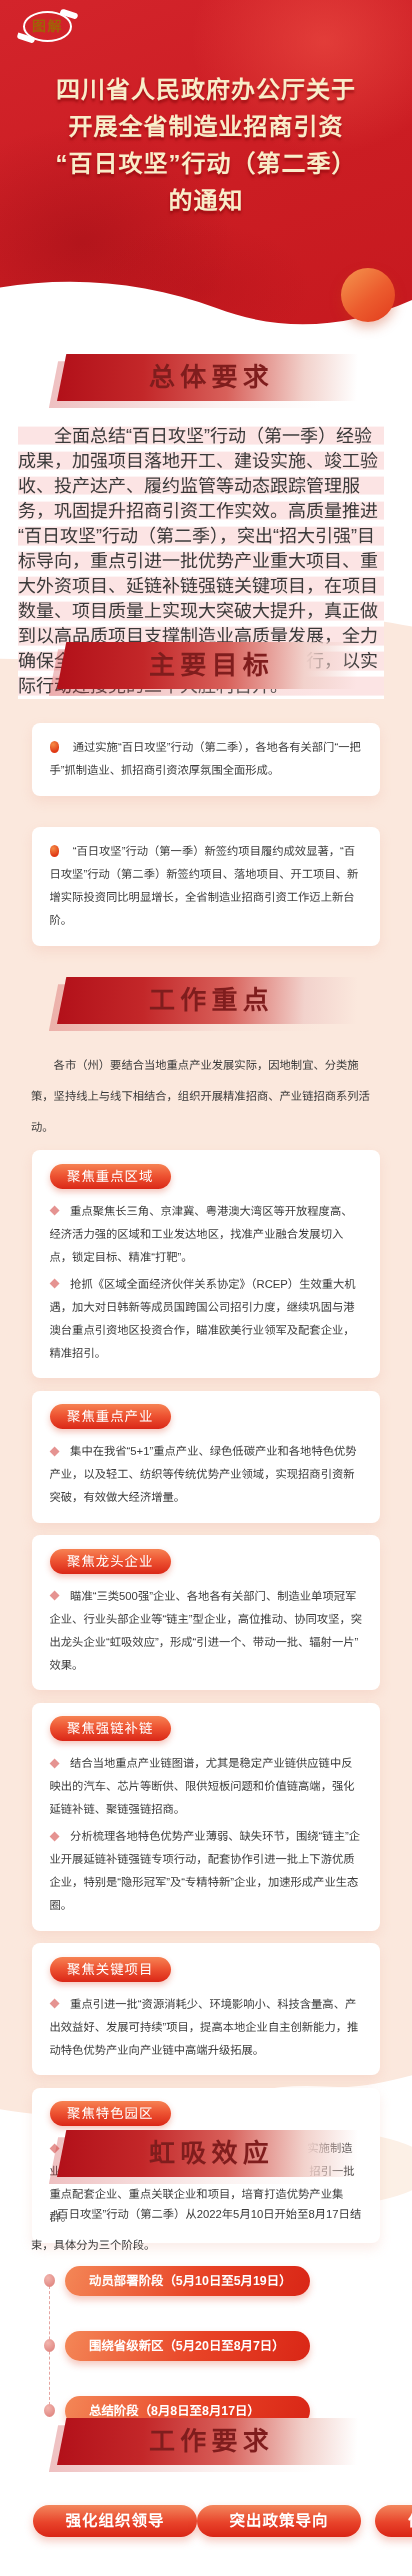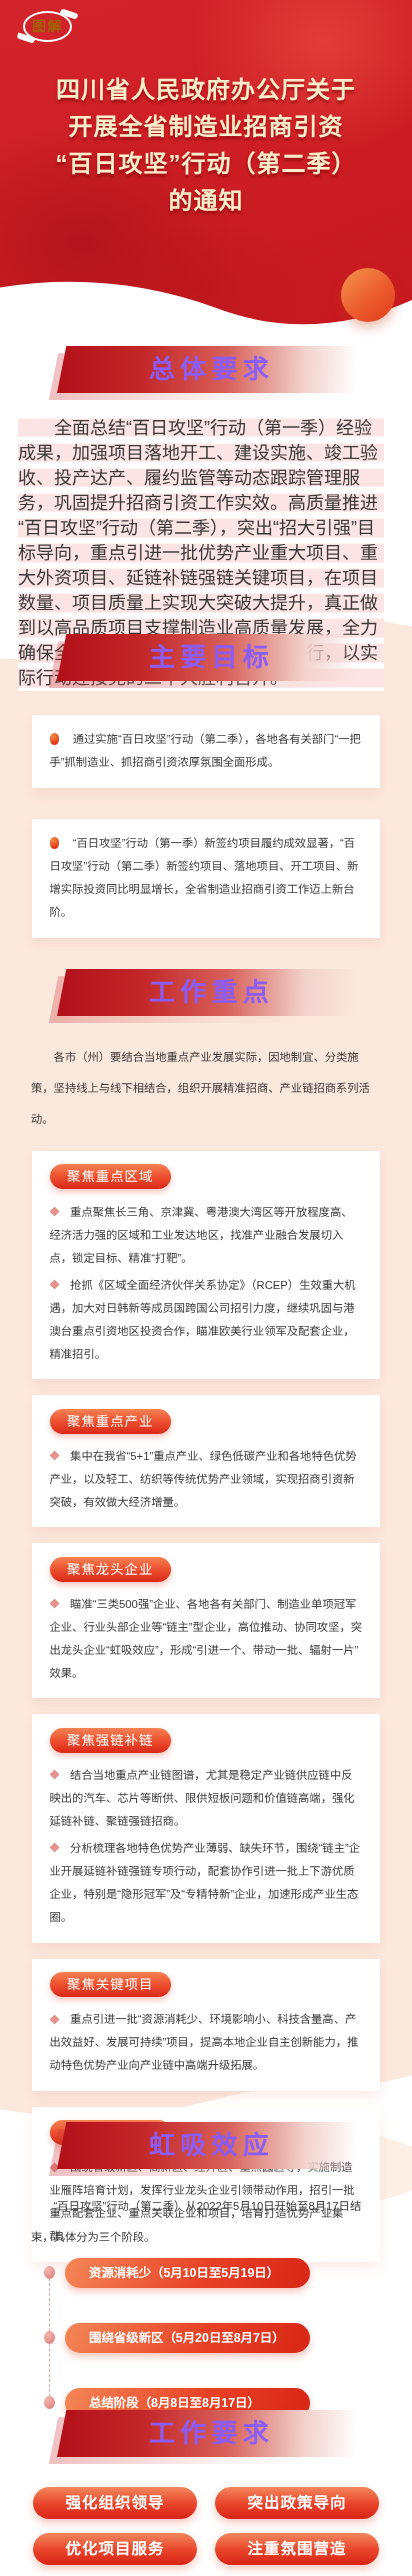--- a/index.html
+++ b/index.html
@@ -36,30 +36,30 @@
         background:#fcf0e6;z-index:0;}
   
   .sec{position:absolute;left:0;width:412px;z-index:2;}
   .banner{position:relative;margin-left:57px;width:309px;height:47px;}
   .banner-shadow{position:absolute;left:-8.2px;top:7.2px;width:100%;height:100%;
         background:linear-gradient(92deg,rgba(200,45,48,.30) 0%,rgba(238,196,192,.22) 55%,rgba(255,255,255,0) 88%);
         clip-path:polygon(9.3px 0,100% 0,100% 100%,0 100%);}
   .banner-main{position:absolute;inset:0;
         background:linear-gradient(92deg,#b21019 0%,#c32729 28%,#d8605a 55%,#f2d2cc 80%,rgba(255,255,255,0) 97%);
         clip-path:polygon(9.3px 0,100% 0,100% 100%,0 100%);}
-  .banner h2{position:relative;margin:0;text-align:center;line-height:47px;font-size:26px;
-        color:#8b5cf6;font-weight:800;letter-spacing:5.2px;z-index:1;}
+  .banner h2{position:relative;margin:8px;text-align:center;line-height:47px;font-size:26px;
+        color:#7f1d1d;font-weight:800;letter-spacing:5.2px;z-index:1;}
   
   .para-stripes{margin:23px 18px 0;width:366px;font-size:18px;line-height:25px;text-indent:2em;
         color:#3a3a3a;background:repeating-linear-gradient(180deg,#fce4e4 0,#fce4e4 18.5px,#ffffff 18.5px,#ffffff 25px);
         background-position:0 2.6px;}
   .para-plain{margin:26px 31px 0;font-size:11.3px;line-height:31px;text-indent:2em;color:#3a3a3a;}
   
   .cards{margin-top:7.2px;}
-  .card{background:#ffffff;border-radius:1px;margin:16px 32px;padding:13.4px 17.5px;
+  .card{background:#ffffff;border-radius:8px;margin:0 32px;padding:13.4px 17.5px;
         box-shadow:0 5.2px 11.3px rgba(233,166,146,.20);}
   .cards .card + .card{margin-top:12.4px;}
   .goal-cards{margin-top:34px;}
   .goal-cards .card + .card{margin-top:31px;}
   .card p{margin:0;font-size:11.3px;line-height:23px;color:#3c3c3c;}
   .card p + p{margin-top:4.1px;}
   .dot-bullet{display:inline-block;width:9.8px;height:12px;border-radius:50%;margin-right:13.4px;vertical-align:-1.5px;
         background:radial-gradient(circle at 35% 28%,#f58b45 0%,#e03a16 70%);}
   .diamond{display:inline-block;width:7.2px;height:7.2px;margin:0 12.4px 0 1px;vertical-align:0.5px;
         background:#e59391;transform:rotate(45deg);}
@@ -71,21 +71,21 @@
   .timeline{position:relative;margin:5.2px 0 0 44px;}
   .tl-line{position:absolute;left:5.2px;top:15.5px;height:129px;border-left:1.5px dashed #e5a5a1;}
   .stage{display:flex;align-items:center;margin-bottom:35px;position:relative;}
   .tl-dot{width:11.3px;height:13.4px;border-radius:50%;margin-right:9.8px;flex:0 0 auto;
         background:radial-gradient(circle at 35% 30%,#f2b5ae 0%,#e18984 75%);}
   .stage-pill{width:221px;height:30px;border-radius:15px;line-height:30px;padding-left:24px;
         font-size:12.4px;font-weight:700;color:#ffffff;white-space:nowrap;
         background:linear-gradient(110deg,#f48757 0%,#e84326 55%,#d92616 100%);
         box-shadow:0 4.1px 7.2px rgba(220,60,30,.28);}
   
-  .req-grid{margin-top:30px;padding:0 33px;display:flex;flex-direction:column;gap:14.4px;}
+  .req-grid{margin-top:40px;padding:0 33px;display:flex;flex-direction:row;gap:14.4px;}
   .req-row{display:flex;justify-content:space-between;}
   .req-pill{width:164px;height:32px;border-radius:16px;line-height:32px;text-align:center;
         color:#ffffff;font-size:15.5px;font-weight:800;letter-spacing:1px;
         background:linear-gradient(180deg,#f3875d 0%,#e8432a 55%,#d92415 100%);
         box-shadow:0 4.1px 8.2px rgba(220,60,30,.28);}
 </style>
 </head>
 <body>
 
 <div class="page">
@@ -191,21 +191,21 @@
     <div class="banner">
       <div class="banner-shadow"></div>
       <div class="banner-main"></div>
       <h2>虹吸效应</h2>
     </div>
     <div class="para-plain" style="margin-top:21.6px">“百日攻坚”行动（第二季）从2022年5月10日开始至8月17日结束，具体分为三个阶段。</div>
     <div class="timeline">
       <div class="tl-line"></div>
       <div class="stage">
         <span class="tl-dot"></span>
-        <span class="stage-pill">资源消耗少（5月10日至5月19日）</span>
+        <span class="stage-pill">动员部署阶段（5月10日至5月19日）</span>
       </div>
       <div class="stage">
         <span class="tl-dot"></span>
         <span class="stage-pill">围绕省级新区（5月20日至8月7日）</span>
       </div>
       <div class="stage">
         <span class="tl-dot"></span>
         <span class="stage-pill">总结阶段（8月8日至8月17日）</span>
       </div>
     </div>

